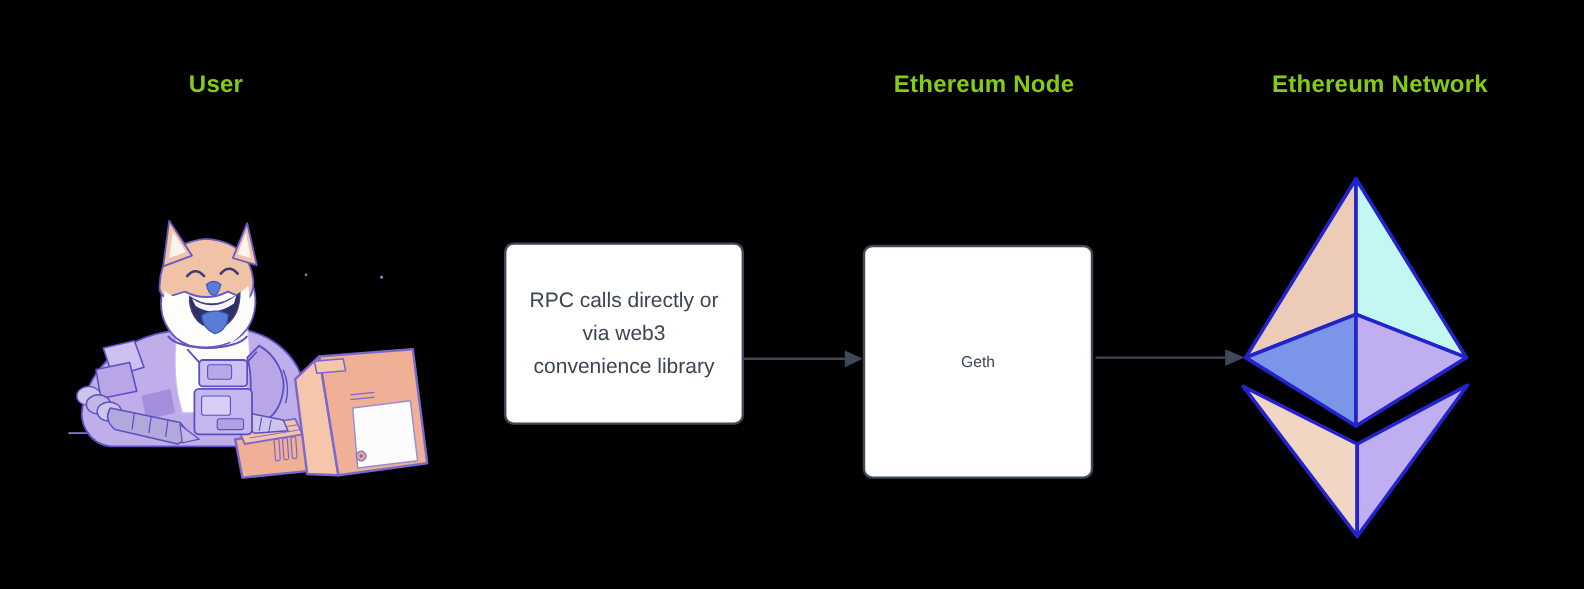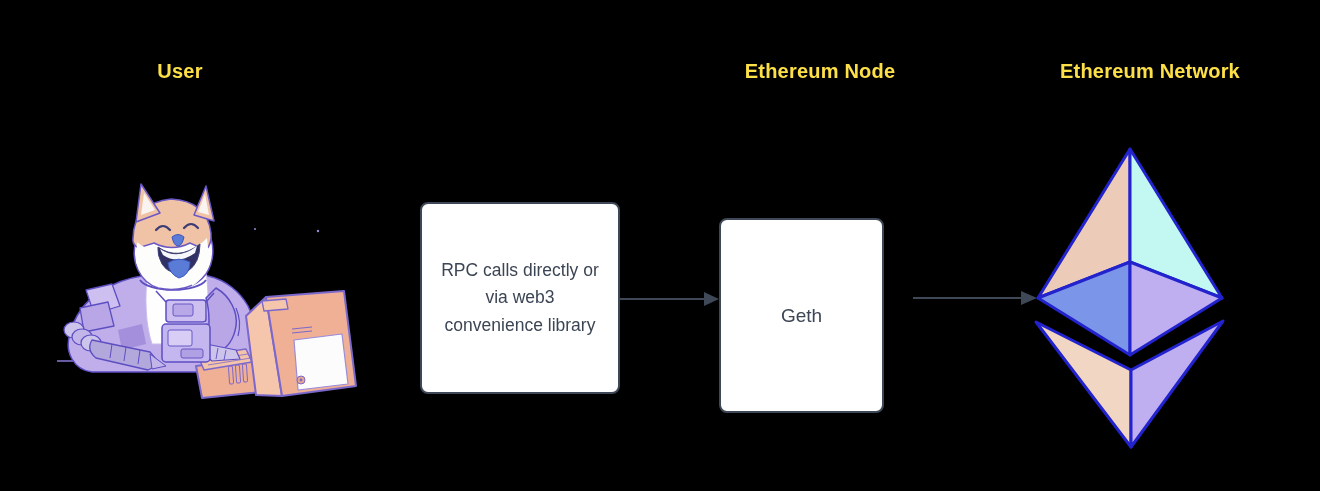--- a/index.html
+++ b/index.html
@@ -9,21 +9,21 @@
     height: 491px;
     background: #000;
     overflow: hidden;
     font-family: "Liberation Sans", sans-serif;
   }
   .col-header {
     position: absolute;
     top: 58px;
     font-size: 20px;
     font-weight: bold;
-    color: #fde047;
+    color: #84cc16;
     text-align: center;
     line-height: 26px;
     letter-spacing: 0.2px;
   }
   #hdr-user      { left: 105px;  width: 150px; }
   #hdr-ui        { left: 431px;  width: 180px; }
   #hdr-node      { left: 730px;  width: 180px; }
   #hdr-network   { left: 1050px; width: 200px; }
 
   .diagram-box {
@@ -32,26 +32,26 @@
     border: 2px solid #3e4856;
     border-radius: 8px;
     box-sizing: border-box;
     display: flex;
     align-items: center;
     justify-content: center;
     text-align: center;
     color: #3b4554;
   }
   #box-rpc {
-    left: 420px; top: 202px; width: 200px; height: 192px;
+    left: 420px; top: 202px; width: 200px; height: 152px;
     font-size: 17.5px; line-height: 1.55; padding: 0 14px;
   }
   #box-geth {
-    left: 719px; top: 218px; width: 165px; height: 195px;
-    font-size: 19px;
+    left: 719px; top: 204px; width: 192px; height: 195px;
+    font-size: 13px;
   }
   .arrow-svg, .illus-svg { position: absolute; display: block; }
 </style>
 </head>
 <body>
 
 <div id="canvas">
 
   <div class="col-header" id="hdr-user">User</div>
   <div class="col-header" id="hdr-network">Ethereum Network</div>

